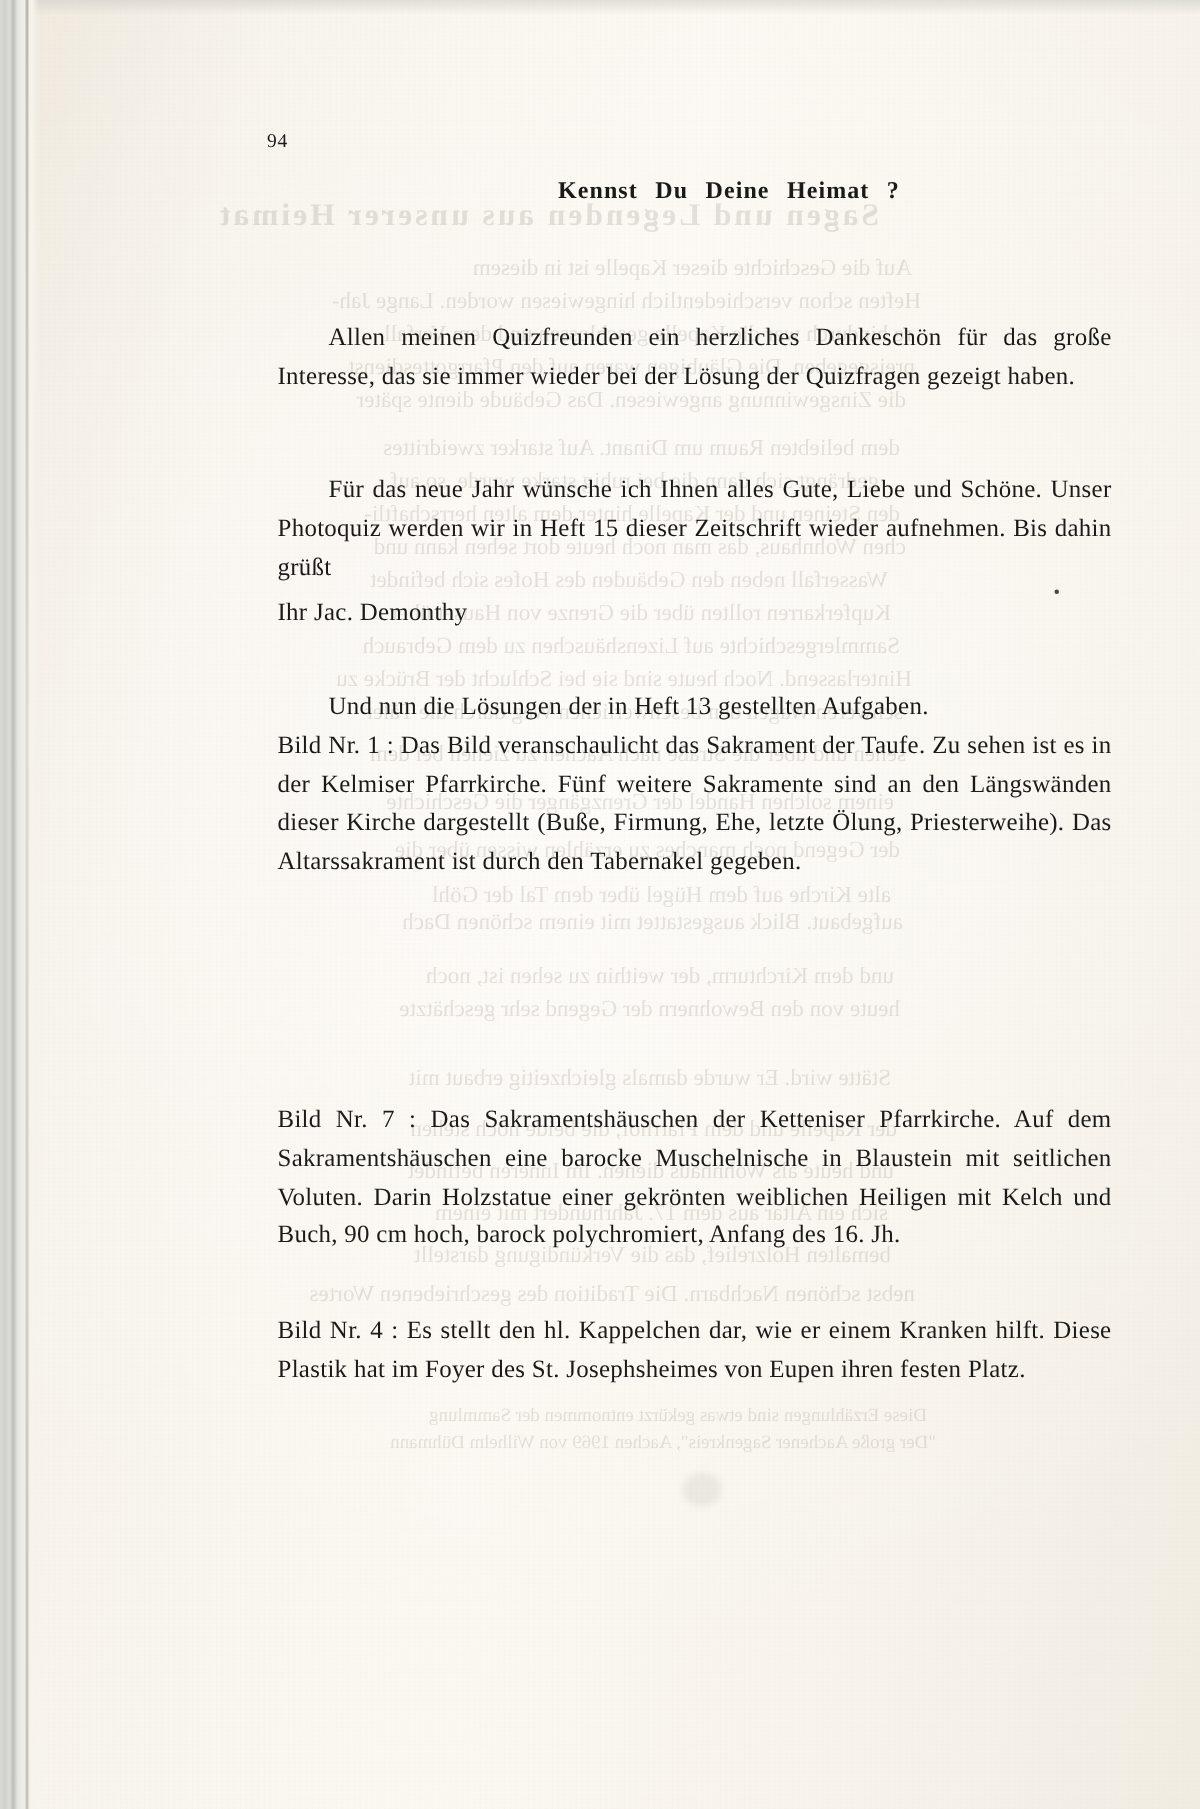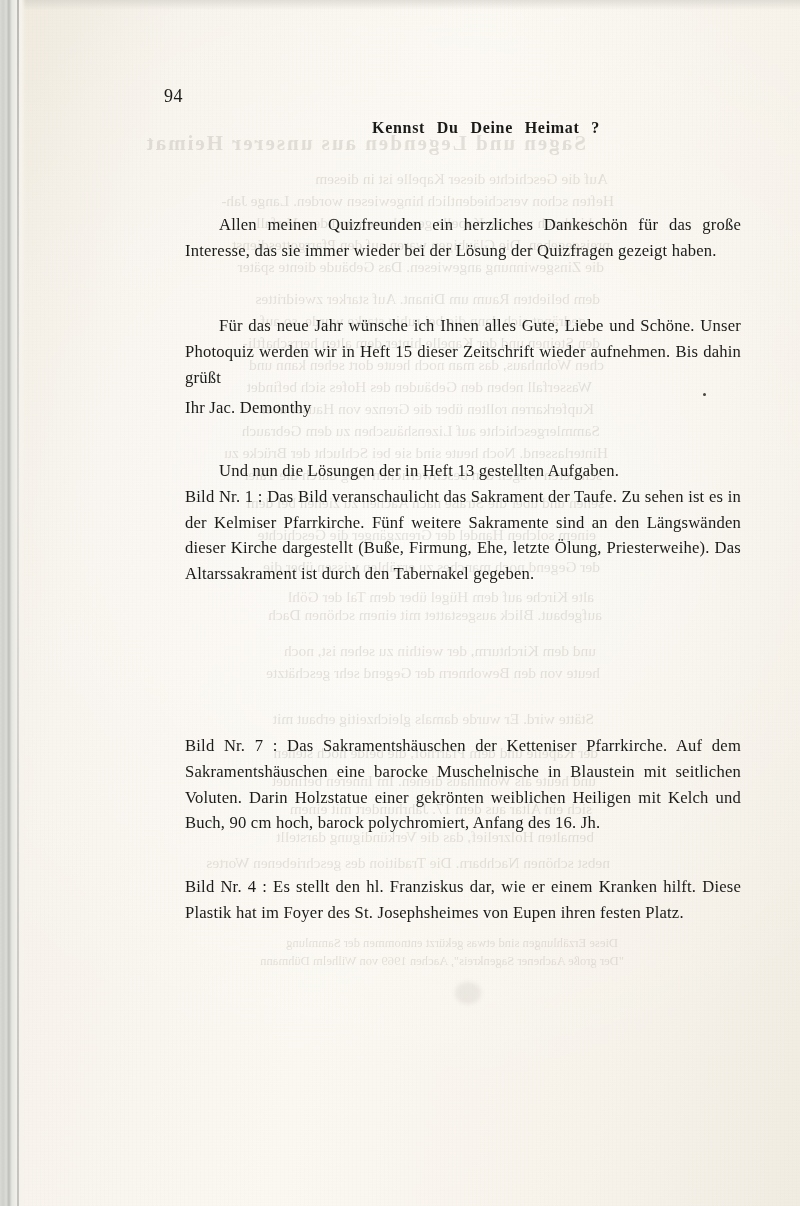--- a/index.html
+++ b/index.html
@@ -90,23 +90,23 @@
   .ghost-title {
     font-size: 21px;
     font-weight: bold;
     letter-spacing: 2px;
   }
   .ghost-body { font-size: 15.4px; }
   .ghost-small { font-size: 12.6px; }
 
   .folio {
     position: absolute;
-    left: 164px;
+    left: 178px;
     top: 86px;
-    font-size: 18px;
+    font-size: 13px;
     letter-spacing: .5px;
   }
 
   .title {
     position: absolute;
     left: 185px;
     top: 108px;
     width: 556px;
     text-align: center;
     font-size: 16px;
@@ -241,16 +241,16 @@
     <p class="indent">Und nun die Lösungen der in Heft 13 gestellten Aufgaben.</p>
     <p><span class="lead-in">Bild Nr. 1 :</span> <span>Das Bild veranschaulicht das Sakrament der Taufe. Zu sehen ist es in der Kelmiser Pfarrkirche. Fünf weitere Sakramente sind an den Längswänden dieser Kirche dargestellt (Buße, Firmung, Ehe, letzte Ölung, Priesterweihe). Das Altarssakrament ist durch den Tabernakel gegeben.</span></p>
   </div>
 
 
   <div class="body-block" style="top:733px;">
     <p><span class="lead-in">Bild Nr. 7 :</span> <span>Das Sakramentshäuschen der Ketteniser Pfarrkirche. Auf dem Sakramentshäuschen eine barocke Muschelnische in Blaustein mit seitlichen Voluten. Darin Holzstatue einer gekrönten weiblichen Heiligen mit Kelch und Buch, 90 cm hoch, barock polychromiert, Anfang des 16. Jh.</span></p>
   </div>
 
   <div class="body-block" style="top:874px;">
-    <p><span class="lead-in">Bild Nr. 4 :</span> <span>Es stellt den hl. Franziskus dar, wie er einem Kranken hilft. Diese Plastik hat im Foyer des St. Josephsheimes von Eupen ihren festen Platz.</span></p>
+    <p><span class="lead-in">Bild Nr. 4 :</span> <span>Es stellt den hl. Kappelchen dar, wie er einem Kranken hilft. Diese Plastik hat im Foyer des St. Josephsheimes von Eupen ihren festen Platz.</span></p>
   </div>
 
 </div>
 
 </body></html>

